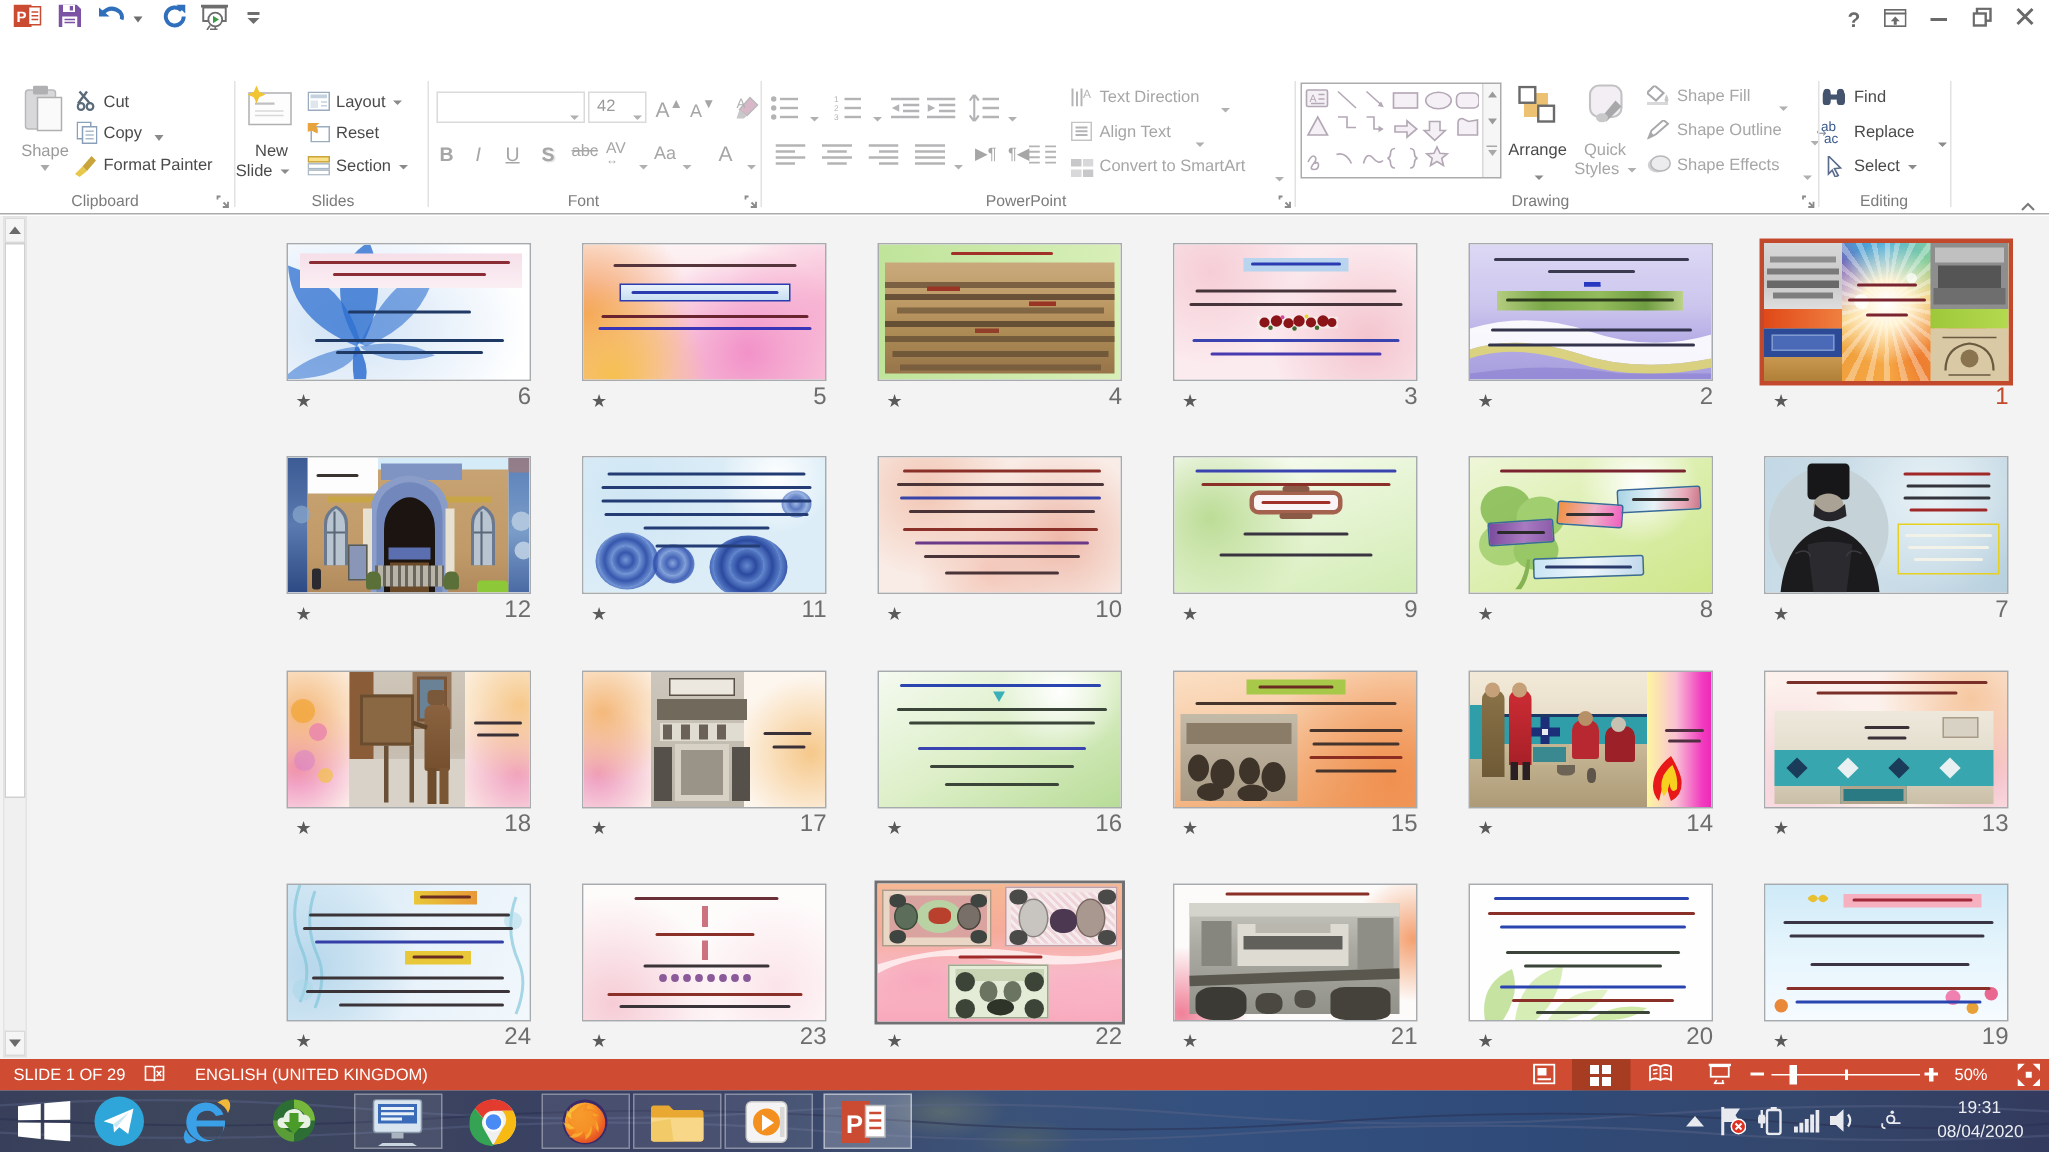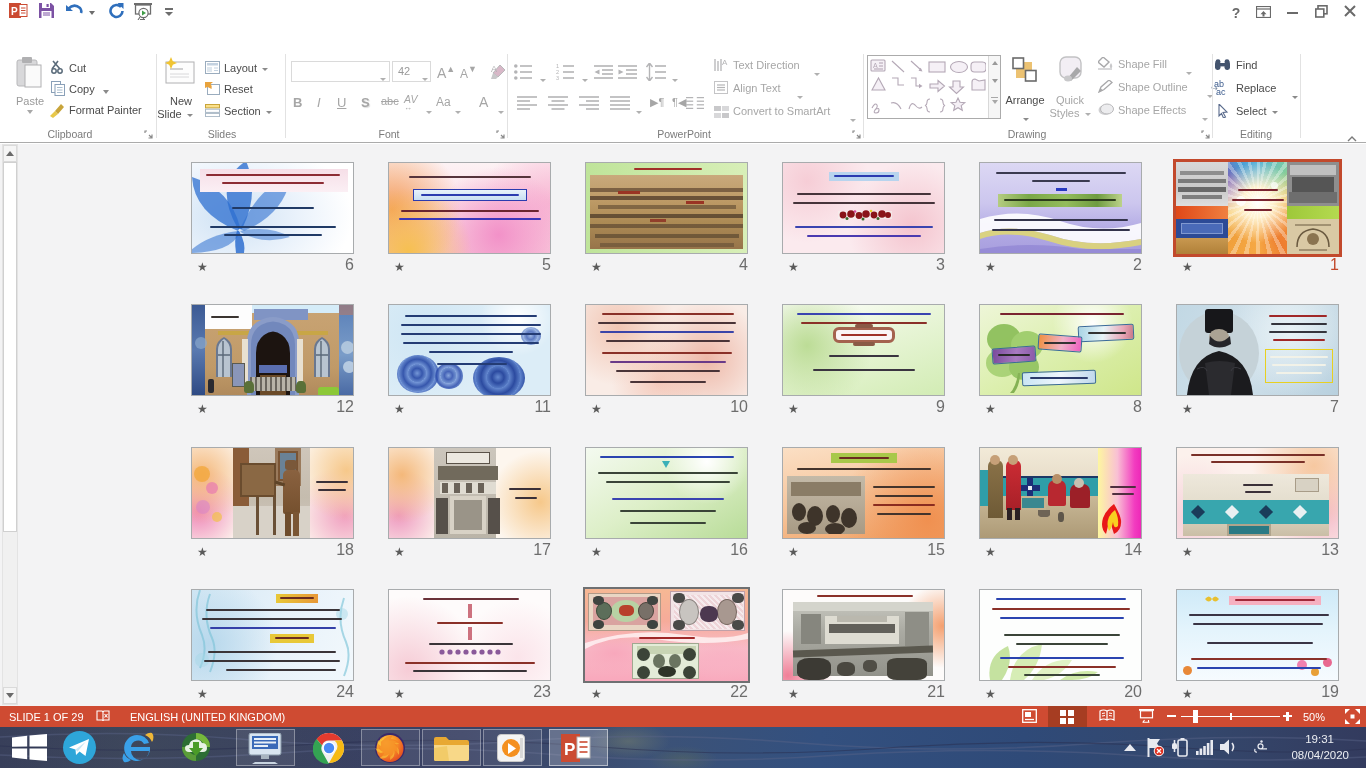--- a/index.html
+++ b/index.html
@@ -115,21 +115,21 @@
 </div>
 
 
 <div id="ribbon">
 
   <svg class="abs" style="left:15px;top:6px;" width="30" height="34" viewBox="0 0 30 34">
     <rect x="2" y="3" width="20" height="26" rx="2" fill="#d8d8da" stroke="#b8b8ba"></rect>
     <rect x="7" y="0" width="10" height="6" rx="1" fill="#b0b0b2"></rect>
     <rect x="10" y="8" width="16" height="22" fill="#fafafa" stroke="#b0b0b2"></rect>
   </svg>
-  <div class="rtxt abs" style="left:14px;top:44px;width:32px;text-align:center;color:#9a9a9a;">Paste</div>
+  <div class="rtxt abs" style="left:14px;top:44px;width:32px;text-align:center;color:#9a9a9a;">Shape</div>
   <div class="abs" style="left:27px;top:59px;width:0;height:0;border-left:3.5px solid transparent;border-right:3.5px solid transparent;border-top:4px solid #a8a8a8;"></div>
   <svg class="abs" style="left:51px;top:9px;" width="14" height="14" viewBox="0 0 14 14">
     <path d="M2 1 L9 9 M7 1 L1 9" stroke="#5a6b7a" stroke-width="1.6" fill="none"></path>
     <circle cx="3" cy="11" r="2.2" fill="none" stroke="#5a6b7a" stroke-width="1.5"></circle>
     <circle cx="9" cy="11" r="2.2" fill="none" stroke="#5a6b7a" stroke-width="1.5"></circle>
   </svg>
   <div class="rtxt abs" style="left:69px;top:11px;">Cut</div>
   <svg class="abs" style="left:51px;top:30px;" width="14" height="15" viewBox="0 0 14 15">
     <rect x="0.5" y="0.5" width="9" height="11" fill="#fff" stroke="#8aa0b8"></rect>
     <rect x="4" y="3.5" width="9.5" height="11" fill="#fff" stroke="#8aa0b8"></rect>
@@ -188,21 +188,21 @@
   <svg class="abs" style="left:490px;top:12px;" width="18" height="18" viewBox="0 0 18 18">
     <path d="M3 10 L10 2 L15 7 L8 14 z" fill="#d8b8c8" stroke="#b8b8ba"></path>
     <path d="M3 10 L8 14 L6 16 H1 z" fill="#c8c8ca"></path>
     <text x="1" y="9" font-size="9" fill="#b0b0b2">A</text>
   </svg>
   <div class="gtxt abs" style="left:293px;top:44px;font-size:13px;font-weight:bold;">B</div>
   <div class="gtxt abs" style="left:317px;top:44px;font-size:13px;font-style:italic;">I</div>
   <div class="gtxt abs" style="left:337px;top:44px;font-size:13px;text-decoration:underline;">U</div>
   <div class="gtxt abs" style="left:361px;top:44px;font-size:13px;font-weight:bold;text-shadow:1px 1px 1px #ddd;">S</div>
   <div class="gtxt abs" style="left:381px;top:44px;font-size:11px;text-decoration:line-through;">abc</div>
-  <div class="gtxt abs" style="left:404px;top:42px;font-size:10.5px;font-style:italic;">AV<br><span style="font-size:8px;position:relative;top:-5px;">↔</span></div>
+  <div class="gtxt abs" style="left:404px;top:42px;font-size:10.5px;">AV<br><span style="font-size:8px;position:relative;top:-5px;">↔</span></div>
   <div class="abs" style="left:424px;top:52px;"><span class="car carg"></span></div>
   <div class="gtxt abs" style="left:436px;top:44px;font-size:12px;">Aa</div>
   <div class="abs" style="left:453px;top:52px;"><span class="car carg"></span></div>
   <div class="gtxt abs" style="left:479px;top:43px;font-size:14px;">A</div>
   <div class="abs" style="left:496px;top:52px;"><span class="car carg"></span></div>
   <div class="glabel" style="left:339px;width:100px;">Font</div>
 
   <svg class="abs" style="left:514px;top:13px;" width="18" height="16" viewBox="0 0 18 16">
     <g stroke="#b4b4b6" stroke-width="1.6">
           <line x1="6" y1="2" x2="18" y2="2"></line>

